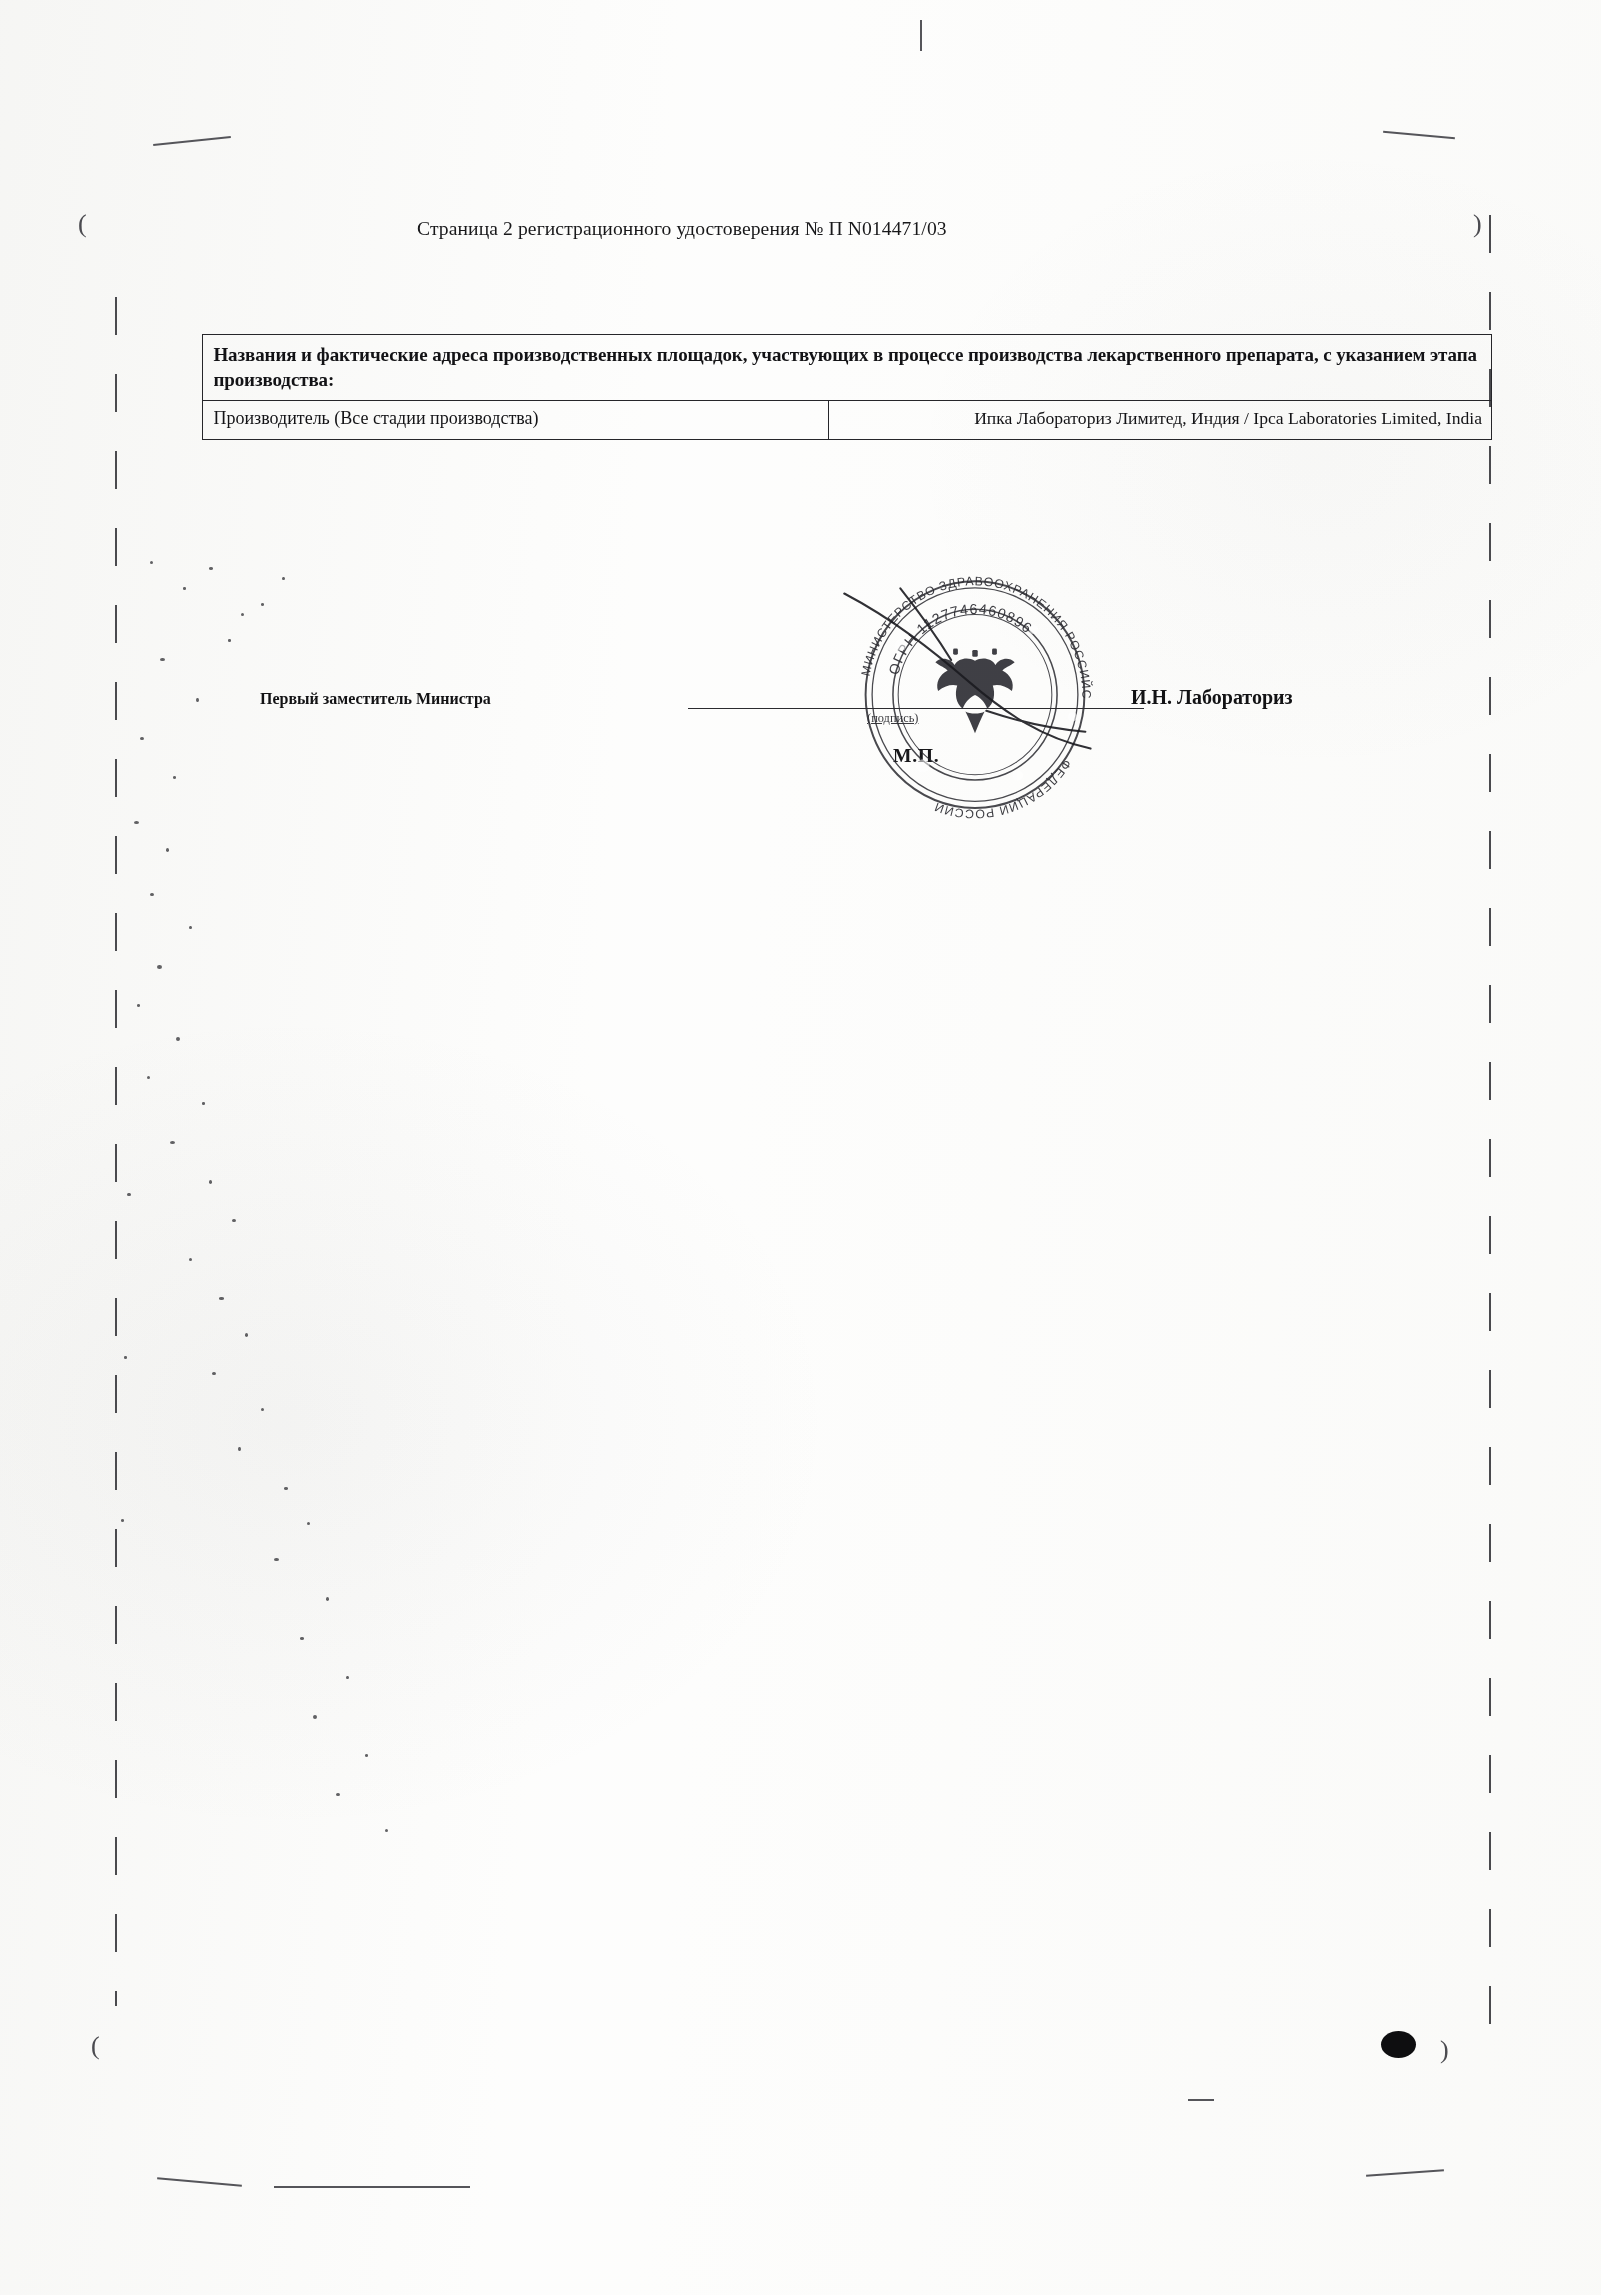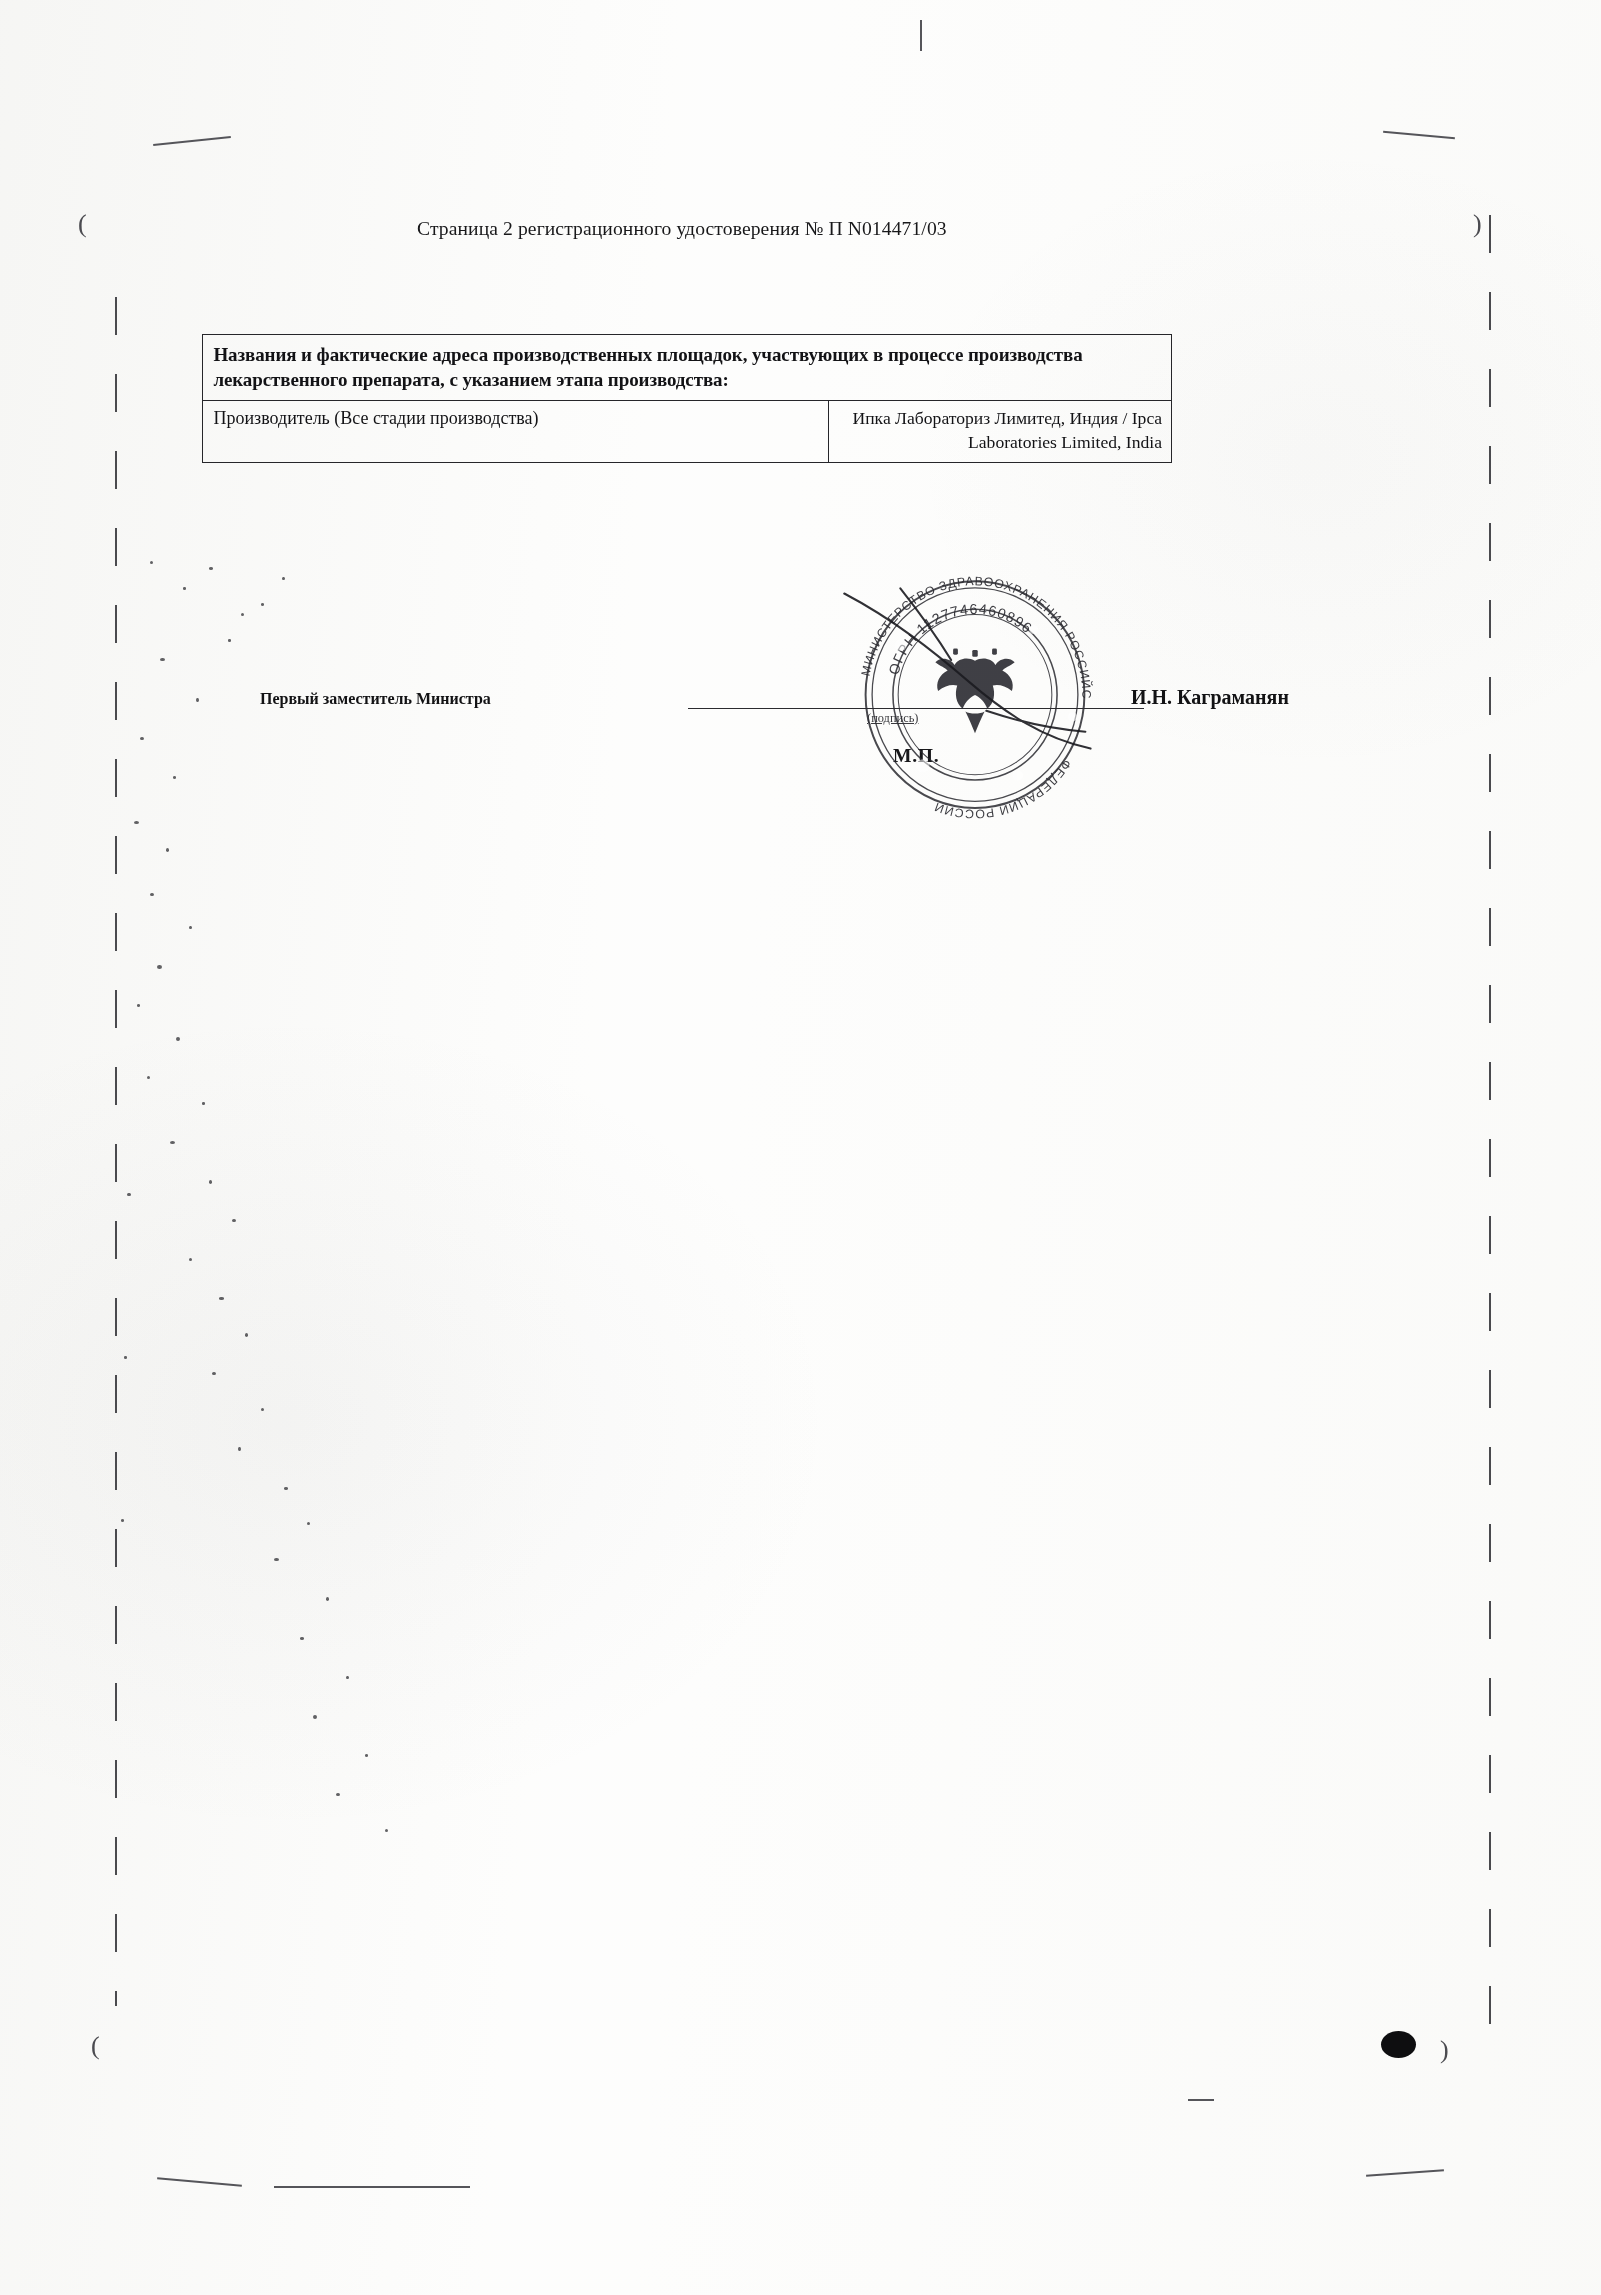--- a/index.html
+++ b/index.html
@@ -34,21 +34,21 @@
     font-size: 19.6px;
     letter-spacing: 0.1px;
     color: #18181a;
     white-space: nowrap;
   }
   
   #mfg-table {
     position: absolute;
     left: 202px;
     top: 334px;
-    width: 970px;
+    width: 1290px;
     border: 1.3px solid #26262a;
     border-collapse: collapse;
     background: transparent;
   }
   #mfg-table td {
     border: 1.3px solid #26262a;
     padding: 6.5px 9px 7.8px 10.4px;
     vertical-align: top;
     color: #131316;
   }
@@ -261,21 +261,21 @@
         <td class="cell-stage">Производитель (Все стадии производства)</td>
         <td class="cell-maker">Ипка Лабораториз Лимитед, Индия / Ipca Laboratories Limited, India</td>
       </tr>
     </tbody>
   </table>
 
   <div id="sign-title">Первый заместитель Министра</div>
   <div id="sign-rule"></div>
   <div id="sign-hint">(подпись)</div>
   <div id="sign-mp">М.П.</div>
-  <div id="sign-name">И.Н. Каграманян</div>
+  <div id="sign-name">И.Н. Лабораториз</div>
 
   <div id="stamp">
     <svg width="274" height="254" viewBox="0 0 420 390" xmlns="http://www.w3.org/2000/svg">
       <defs>
         <path id="arcOuter" d="M 45,200 A 165,172 0 1 1 375,200" fill="none"></path>
         <path id="arcOuterBottom" d="M 372,205 A 162,168 0 1 1 48,205" fill="none"></path>
         <path id="arcInner" d="M 88,198 A 122,126 0 0 1 332,198" fill="none"></path>
       </defs>
       <g stroke="#2a2a30" fill="none" stroke-width="3" opacity="0.85">
         <ellipse cx="210" cy="196" rx="168" ry="174"></ellipse>

